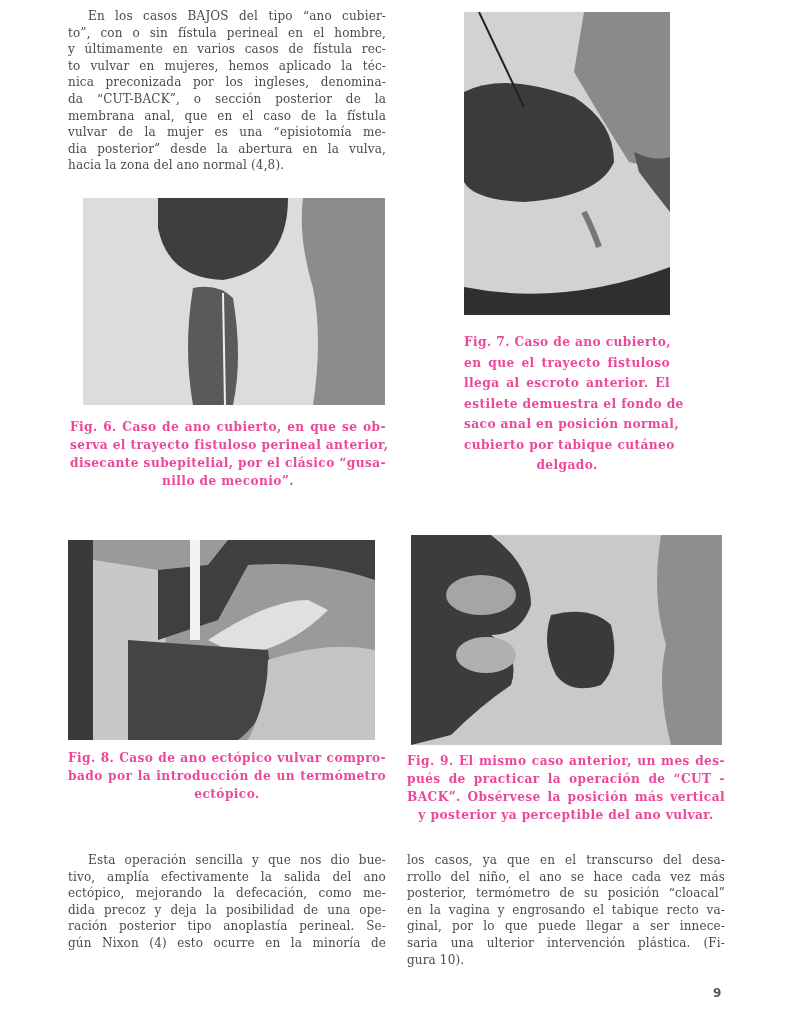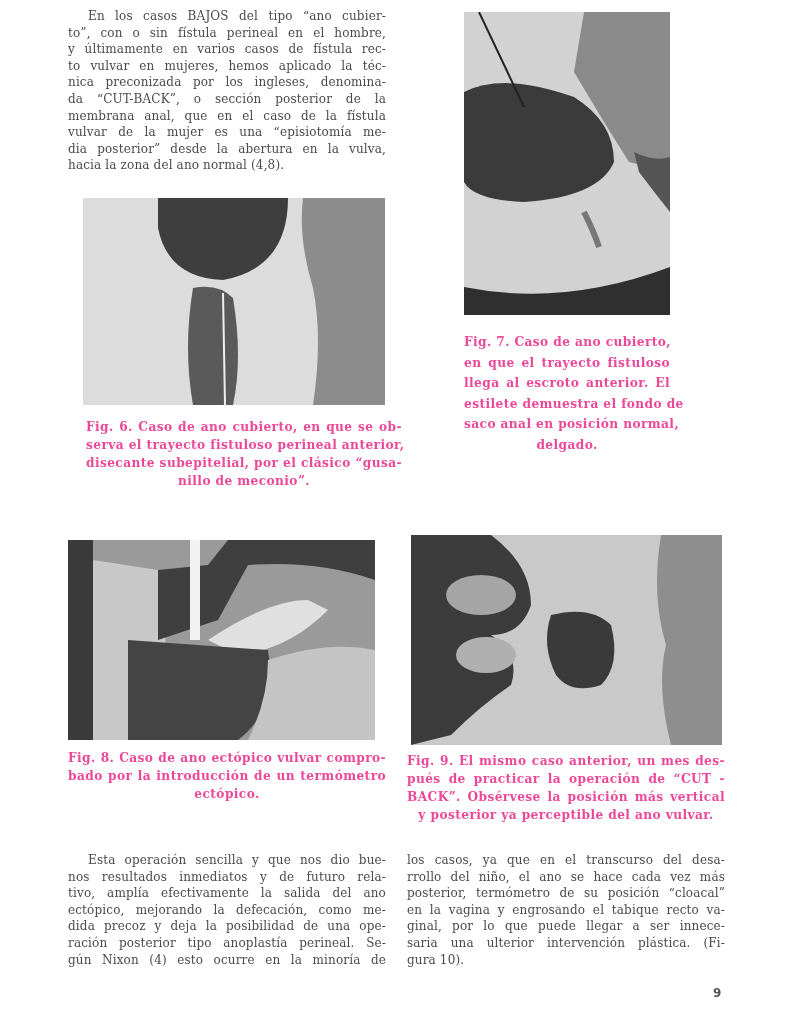--- a/index.html
+++ b/index.html
@@ -50,33 +50,34 @@
 <div class="photo" style="left:83px; top:198px; width:302px; height:207px;" title="Photograph: covered anus with anterior perineal fistulous tract">
   <svg viewBox="0 0 302 207" preserveAspectRatio="none">
     <rect width="302" height="207" fill="#dcdcdc"></rect>
     <path d="M75 0 L205 0 Q205 70 140 82 Q85 80 75 30 Z" fill="#3e3e3e"></path>
     <path d="M110 90 Q135 85 150 100 Q160 160 150 207 L110 207 Q100 150 110 90 Z" fill="#5a5a5a"></path>
     <path d="M220 0 L302 0 L302 207 L230 207 Q240 140 230 90 Q215 40 220 0 Z" fill="#8c8c8c"></path>
     <path d="M140 95 L142 207" stroke="#eee" stroke-width="2"></path>
   </svg>
 </div>
 
-<div class="caption" style="left:70px; top:418px; width:316px;margin-left:16px;">
+<div class="caption" style="left:70px; top:418px; width:316px;">
   <span class="line">Fig. 6. Caso de ano cubierto, en que se ob-</span>
   <span class="line">serva el trayecto fistuloso perineal anterior,</span>
   <span class="line">disecante subepitelial, por el clásico “gusa-</span>
   <span class="line center">nillo de meconio”.</span>
 </div>
 
 <div class="caption" style="left:464px; top:332px; width:206px; line-height:20.5px;">
   <span class="line">Fig. 7. Caso de ano cubierto,</span>
   <span class="line">en que el trayecto fistuloso</span>
   <span class="line">llega al escroto anterior. El</span>
   <span class="line">estilete demuestra el fondo de</span>
   <span class="line">saco anal en posición normal,</span>
+  <span class="line">cubierto por tabique cutáneo</span>
   <span class="line center">delgado.</span>
 </div>
 
 <div class="photo" style="left:68px; top:540px; width:307px; height:200px;" title="Photograph: vulvar ectopic anus with thermometer introduced">
   <svg viewBox="0 0 307 200" preserveAspectRatio="none">
     <rect width="307" height="200" fill="#9a9a9a"></rect>
     <rect x="0" y="0" width="25" height="200" fill="#3a3a3a"></rect>
     <path d="M25 20 L90 30 Q105 80 90 200 L25 200 Z" fill="#c8c8c8"></path>
     <path d="M90 30 L140 25 L160 0 L307 0 L307 40 Q250 20 180 25 L150 80 L90 100 Z" fill="#3f3f3f"></path>
     <path d="M140 100 Q200 60 240 60 L260 70 Q220 110 170 115 Z" fill="#e0e0e0"></path>
@@ -105,21 +106,20 @@
 
 <div class="caption" style="left:407px; top:752px; width:318px;">
   <span class="line">Fig. 9. El mismo caso anterior, un mes des-</span>
   <span class="line">pués de practicar la operación de “CUT -</span>
   <span class="line">BACK”. Obsérvese la posición más vertical</span>
   <span class="line center">y posterior ya perceptible del ano vulvar.</span>
 </div>
 
 <div class="para" style="left:68px; top:852px; width:318px;">
   <span class="line indent">Esta operación sencilla y que nos dio bue-</span>
-  <span class="line">nos resultados inmediatos y de futuro rela-</span>
   <span class="line">tivo, amplía efectivamente la salida del ano</span>
   <span class="line">ectópico, mejorando la defecación, como me-</span>
   <span class="line">dida precoz y deja la posibilidad de una ope-</span>
   <span class="line">ración posterior tipo anoplastía perineal. Se-</span>
   <span class="line">gún Nixon (4) esto ocurre en la minoría de</span>
 </div>
 
 <div class="para" style="left:407px; top:852px; width:318px;">
   <span class="line">los casos, ya que en el transcurso del desa-</span>
   <span class="line">rrollo del niño, el ano se hace cada vez más</span>

